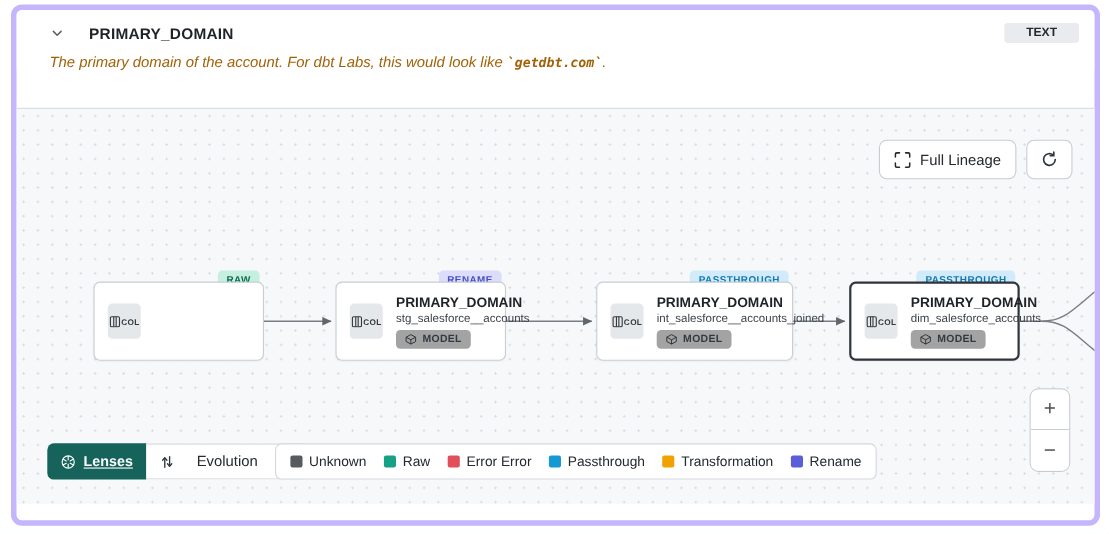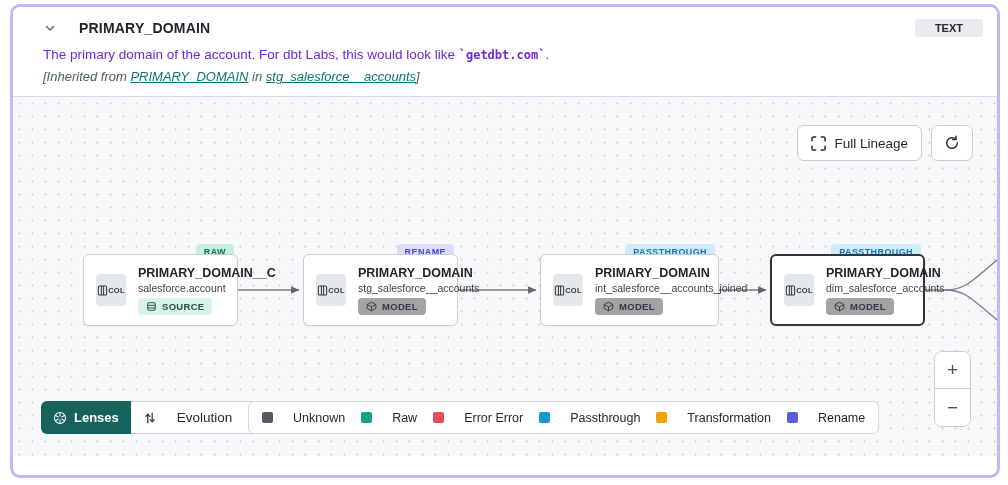--- a/index.html
+++ b/index.html
@@ -1,28 +1,28 @@
 <!DOCTYPE html>
 <html><head>
 <meta charset="utf-8">
 <style>
   * { margin:0; padding:0; box-sizing:border-box; }
   html,body { width:1008px; height:485px; background:#fff; font-family:"Liberation Sans",sans-serif; overflow:hidden; }
 
   .panel { position:absolute; left:10px; top:4px; width:990px; height:474px;
-           border:3px solid #c4b5fd; border-radius:10px; background:#fff; overflow:hidden; }
+           border:5px solid #c4b5fd; border-radius:10px; background:#fff; overflow:hidden; }
 
   
   .header { padding:10px 14px 0 20px; background:#fff; }
   .title-row { display:flex; align-items:center; }
   .chev-btn { width:22px; height:22px; margin-left:6px; display:flex; align-items:center; justify-content:center; cursor:pointer; }
   .title { margin-left:18px; font-size:14px; font-weight:700; color:#1F2328; letter-spacing:.2px; }
   .type-badge { margin-left:auto; background:#E9EBEE; color:#24292E; font-size:11px; font-weight:600;
                 padding:3px 20px; border-radius:3px; }
-  .desc { margin:8px 0 0 10px; font-size:13.5px; color:#6d28d9; }
+  .desc { margin:8px 0 0 10px; font-size:13.5px; font-style:italic; color:#a16207; }
   .desc code { font-family:"DejaVu Sans Mono",monospace; font-weight:700; font-size:12px; }
   .inherited { margin:7px 0 10px 10px; font-size:13px; font-style:italic; color:#4A625C; }
   .inherited a { color:#10756A; text-decoration:underline; cursor:pointer; }
 
   
   .canvas { position:absolute; left:0; top:89px; width:988px; height:360px;
             border-top:1px solid #D8DCE1; background:#F7F8FA;
             background-image:radial-gradient(circle,#D9DDE2 1px,transparent 1.2px);
             background-size:13px 13px; }
 
@@ -52,28 +52,28 @@
   .node-title { font-size:12.5px; font-weight:700; color:#1F2328; white-space:nowrap; }
   .node-sub { font-size:10.5px; color:#3C434B; white-space:nowrap; }
   .res-badge { display:flex; align-items:center; gap:5px; font-size:9.5px; font-weight:700;
                letter-spacing:.3px; padding:3px 8px; border-radius:4px; margin-top:2px; }
   .res-source { background:#D9F3EA; color:#1E4F43; }
   .res-model { background:#a3a3a3; color:#323A41; }
 
   
   .lens-group { position:absolute; left:28px; bottom:22px; display:flex; height:33px; }
   .lenses-btn { background:#15635B; color:#fff; border-radius:6px 0 0 6px; display:flex; align-items:center;
-                gap:7px; padding:0 12px; font-size:13px; font-weight:600; cursor:pointer; }
+                gap:7px; padding:0 12px; font-size:13px; font-weight:600; cursor:pointer;text-decoration:underline; }
   .lens-select { background:#fff; border:1px solid #C9CED4; border-left:none; border-radius:0 6px 6px 0;
                  display:flex; align-items:center; gap:20px; padding:0 12px; font-size:13.5px; color:#24292E; cursor:pointer; }
 
   .legend { position:absolute; left:235px; bottom:22px; height:33px; background:#fff;
             border:1px solid #D4D8DD; border-radius:6px; display:flex; align-items:center;
             gap:16px; padding:0 13px; }
-  .legend-item { display:flex; align-items:center; gap:20px; font-size:12.5px; color:#24292E; }
+  .legend-item { display:flex; align-items:center; gap:6px; font-size:12.5px; color:#24292E; }
   .swatch { width:11px; height:11px; border-radius:2px; }
 
   .zoom-ctrl { position:absolute; right:30px; bottom:29px; width:37px; background:#fff;
                border:1px solid #C7CCD2; border-radius:8px; overflow:hidden; display:flex; flex-direction:column; }
   .zoom-btn { height:37px; display:flex; align-items:center; justify-content:center;
               font-size:19px; color:#4B5157; cursor:pointer; background:#fff; border:none; }
   .zoom-btn:first-child { border-bottom:1px solid #C7CCD2; }
 
   svg { display:block; }
 </style>
@@ -86,21 +86,20 @@
     <div class="title-row">
       <div class="chev-btn">
         <svg width="12" height="12" viewBox="0 0 12 12" fill="none" stroke="#5A6067" stroke-width="1.4" stroke-linecap="round" stroke-linejoin="round">
             <path d="M2.5 4.5 L6 8 L9.5 4.5"></path>
           </svg>
       </div>
       <div class="title">PRIMARY_DOMAIN</div>
       <div class="type-badge">TEXT</div>
     </div>
     <div class="desc"><span>The primary domain of the account. For dbt Labs, this would look like </span><code>`getdbt.com`</code><span>.</span></div>
-    <div class="inherited"><span>[Inherited from </span><a>PRIMARY_DOMAIN</a><span> in </span><a>stg_salesforce__accounts</a><span>]</span></div>
   </div>
 
   <div class="canvas">
 
     <svg class="edges" width="988" height="384" viewBox="0 0 988 384">
       <defs>
         <marker id="arrow" viewBox="0 0 8 8" refX="7" refY="4" markerWidth="7" markerHeight="7" orient="auto-start-reverse">
           <path d="M0 .6 L7.4 4 L0 7.4 Z" fill="#60666C"></path>
         </marker>
       </defs>
@@ -134,31 +133,20 @@
     <div class="node" style="left:70px; top:157px; width:155px;">
       <span class="evo-badge evo-raw">RAW</span>
       <div class="node-body">
         <div class="col-chip">
           <svg width="11" height="11" viewBox="0 0 12 12" fill="none" stroke="#32383E" stroke-width="1.1">
               <rect x="1.5" y="1" width="9" height="10" rx="1.3"></rect>
               <path d="M4.8 1 V11 M7.2 1 V11"></path>
             </svg>
           <span>COL</span>
         </div>
-        <div class="node-main">
-          <div class="node-title">PRIMARY_DOMAIN__C</div>
-          <div class="node-sub">salesforce.account</div>
-          <span class="res-badge res-source">
-            <svg width="11" height="11" viewBox="0 0 14 14" fill="none" stroke="#1E4F43" stroke-width="1.2">
-                <rect x="2.2" y="2.2" width="9.6" height="9.6" rx="1.5"></rect>
-                <path d="M2.2 5.5 h9.6 M2.2 8.8 h9.6"></path>
-              </svg>
-            <span>SOURCE</span>
-          </span>
-        </div>
       </div>
     </div>
 
     <div class="node" style="left:290px; top:157px; width:155px;">
       <span class="evo-badge evo-rename">RENAME</span>
       <div class="node-body">
         <div class="col-chip">
           <svg width="11" height="11" viewBox="0 0 12 12" fill="none" stroke="#32383E" stroke-width="1.1">
               <rect x="1.5" y="1" width="9" height="10" rx="1.3"></rect>
               <path d="M4.8 1 V11 M7.2 1 V11"></path>

